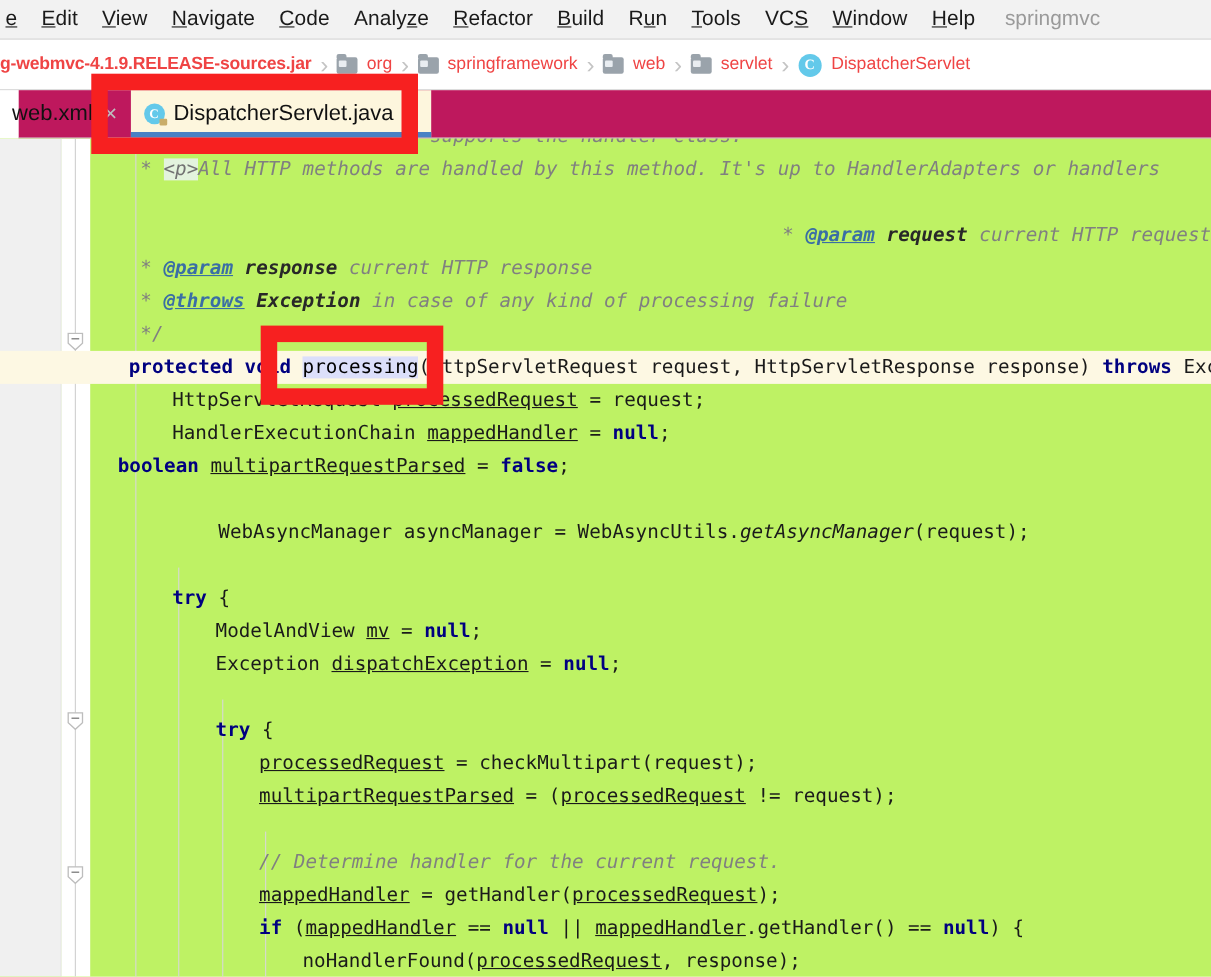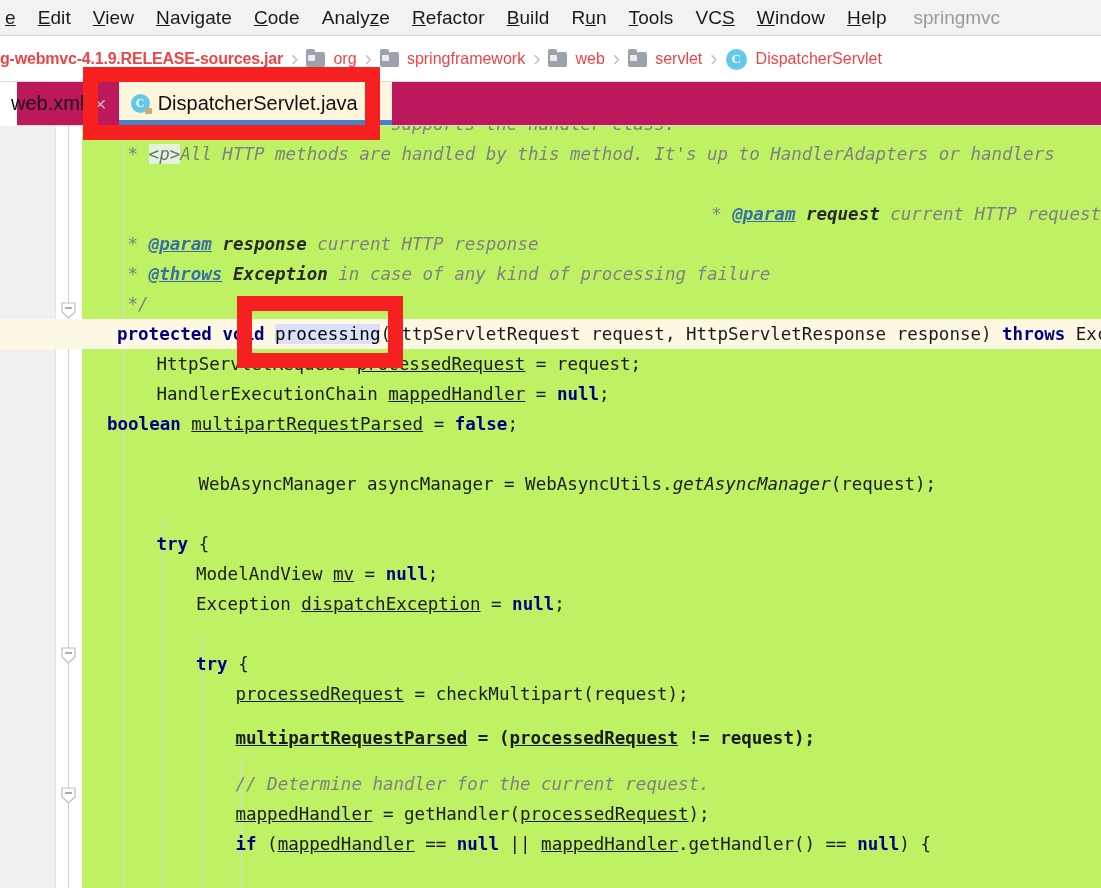--- a/index.html
+++ b/index.html
@@ -250,24 +250,25 @@
       <div class="ln" style="top: 283px; padding-left: 107px;"><span class="kw">boolean</span><span class="plain"> </span><span class="field">multipartRequestParsed</span><span class="plain"> = </span><span class="kw">false</span><span class="plain">;</span></div>
       <div class="ln" style="top: 313px; padding-left: 117px;"></div>
       <div class="ln" style="top: 343px; padding-left: 156.5px; margin-left: 42px;"><span class="plain">WebAsyncManager asyncManager = WebAsyncUtils.</span><span class="static">getAsyncManager</span><span class="plain">(request);</span></div>
       <div class="ln" style="top: 373px; padding-left: 117px;"></div>
       <div class="ln" style="top: 403px; padding-left: 156.5px;"><span class="kw">try</span><span class="plain"> {</span></div>
       <div class="ln" style="top: 433px; padding-left: 196px;"><span class="plain">ModelAndView </span><span class="field">mv</span><span class="plain"> = </span><span class="kw">null</span><span class="plain">;</span></div>
       <div class="ln" style="top: 463px; padding-left: 196px;"><span class="plain">Exception </span><span class="field">dispatchException</span><span class="plain"> = </span><span class="kw">null</span><span class="plain">;</span></div>
       <div class="ln" style="top: 493px; padding-left: 117px;"></div>
       <div class="ln" style="top: 523px; padding-left: 196px;"><span class="kw">try</span><span class="plain"> {</span></div>
       <div class="ln" style="top: 553px; padding-left: 235.5px;"><span class="field">processedRequest</span><span class="plain"> = checkMultipart(request);</span></div>
-      <div class="ln" style="top: 597px; padding-left: 235.5px; font-weight: bold;"><span class="field">multipartRequestParsed</span><span class="plain"> = (</span><span class="field">processedRequest</span><span class="plain"> != request);</span></div>
+      <div class="ln" style="top: 583px; padding-left: 235.5px;"><span class="field">multipartRequestParsed</span><span class="plain"> = (</span><span class="field">processedRequest</span><span class="plain"> != request);</span></div>
       <div class="ln" style="top: 613px; padding-left: 117px;"></div>
       <div class="ln" style="top: 643px; padding-left: 235.5px;"><span class="cmt">// Determine handler for the current request.</span></div>
       <div class="ln" style="top: 673px; padding-left: 235.5px;"><span class="field">mappedHandler</span><span class="plain"> = getHandler(</span><span class="field">processedRequest</span><span class="plain">);</span></div>
       <div class="ln" style="top: 703px; padding-left: 235.5px;"><span class="kw">if</span><span class="plain"> (</span><span class="field">mappedHandler</span><span class="plain"> == </span><span class="kw">null</span><span class="plain"> || </span><span class="field">mappedHandler</span><span class="plain">.getHandler() == </span><span class="kw">null</span><span class="plain">) {</span></div>
+      <div class="ln" style="top: 733px; padding-left: 275px;"><span class="plain">noHandlerFound(</span><span class="field">processedRequest</span><span class="plain">, response);</span></div>
     </div>
 </div>
 
 <div id="redboxes">
     <div class="redbox" style="left: 83px; top: 67px; width: 297px; height: 73px; border-color: rgb(247, 32, 32);"></div>
     <div class="redbox" style="left: 237px; top: 296px; width: 166px; height: 72px; border-color: rgb(247, 32, 32);"></div>
   </div>
 
 </body></html>

